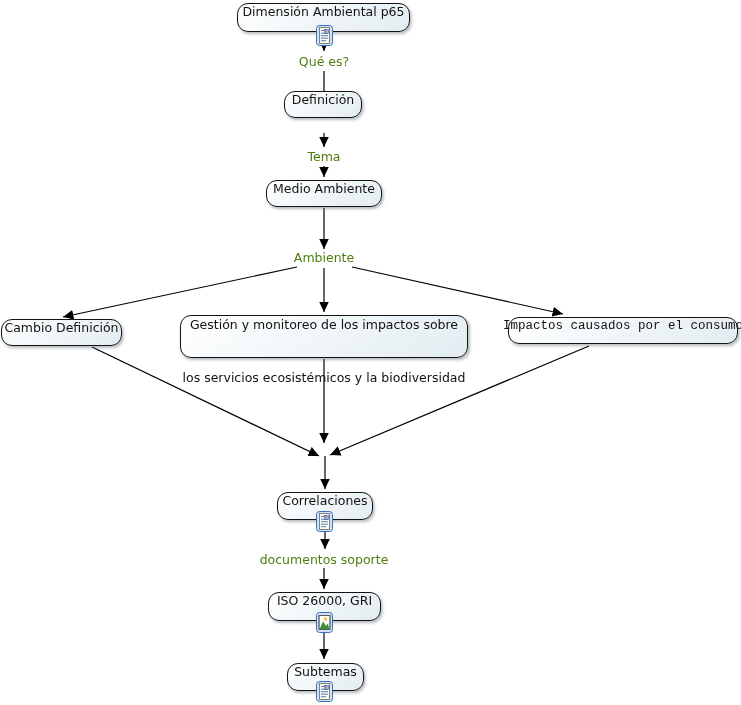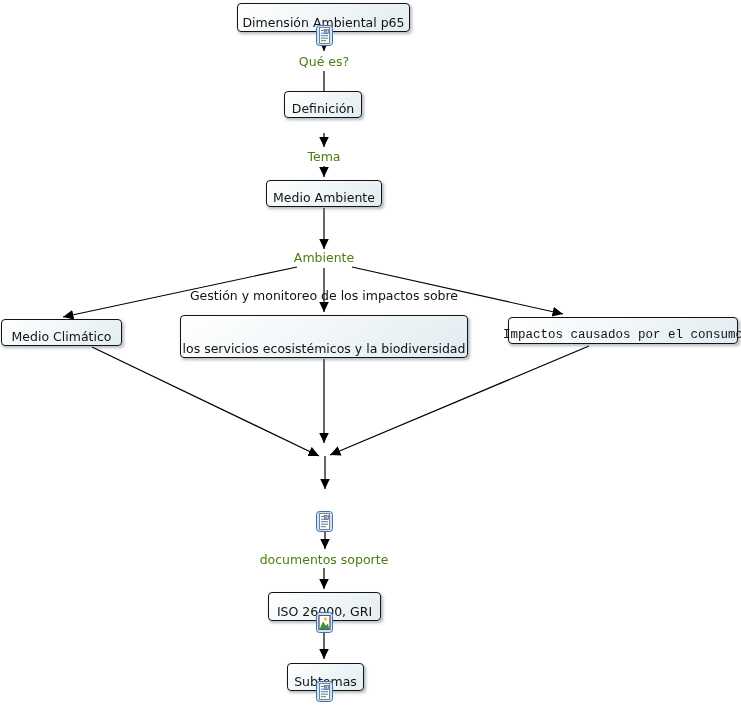--- a/index.html
+++ b/index.html
@@ -3,24 +3,24 @@
 <meta charset="utf-8">
 <style>
   html,body { margin:0; padding:0; background:#fff; }
   .canvas {
     position:relative; width:741px; height:705px; background:#ffffff;
     font-family:"DejaVu Sans","Liberation Sans",sans-serif; overflow:hidden;
   }
   svg.edges { position:absolute; left:0; top:0; z-index:0; }
   .node {
     position:absolute; box-sizing:border-box; z-index:2;
-    border:1px solid #141414; border-radius:4px;
+    border:1px solid #141414; border-radius:11px;
     background:linear-gradient(145deg,#ffffff 0%,#f2f7f9 45%,#e2ecf1 100%);
     box-shadow:1.5px 2px 3px rgba(90,105,115,0.45);
-    display:flex; align-items:center; justify-content:flex-end;
+    display:flex; align-items:center; justify-content:flex-start;
     flex-direction:column; text-align:center;
     font-size:12.5px; color:#121212; white-space:nowrap; line-height:16px;
   }
   .node .wrap-line { white-space:nowrap; line-height:17px; }
   .link-label {
     position:absolute; z-index:1; transform:translate(-50%,-50%);
     font-size:12.5px; color:#4d7c0f; background:#ffffff; padding:0 3px;
     white-space:nowrap;
   }
   .res-icon { position:absolute; z-index:3; width:17px; height:21px; }
@@ -61,32 +61,35 @@
 
   <div class="node" style="left:284px;top:91px;width:78px;height:27px;">
     <span>Definición</span>
   </div>
 
   <div class="node" style="left:266px;top:180px;width:116px;height:27px;">
     <span>Medio Ambiente</span>
   </div>
 
   <div class="node" style="left:1px;top:319px;width:121px;height:27px;">
-    <span>Medio Climático</span>
+    <span>Cambio Definición</span>
   </div>
 
   <div class="node" style="left:180px;top:315px;width:288px;height:43px;gap:36px;">
     <span class="wrap-line">Gestión y monitoreo de los impactos sobre</span>
     <span class="wrap-line">los servicios ecosistémicos y la biodiversidad</span>
   </div>
 
   <div class="node" style="left:508px;top:317px;width:230px;height:27px;font-family:Liberation Mono, monospace;">
     <span>Impactos causados por el consumo</span>
   </div>
 
+  <div class="node" style="left:277px;top:492px;width:96px;height:28px;">
+    <span>Correlaciones</span>
+  </div>
 
   <div class="node" style="left:268px;top:592px;width:113px;height:29px;">
     <span>ISO 26000, GRI</span>
   </div>
 
   <div class="node" style="left:287px;top:663px;width:77px;height:28px;">
     <span>Subtemas</span>
   </div>
 
   <div class="link-label" style="left:324px;top:61px;">Qué es?</div>

